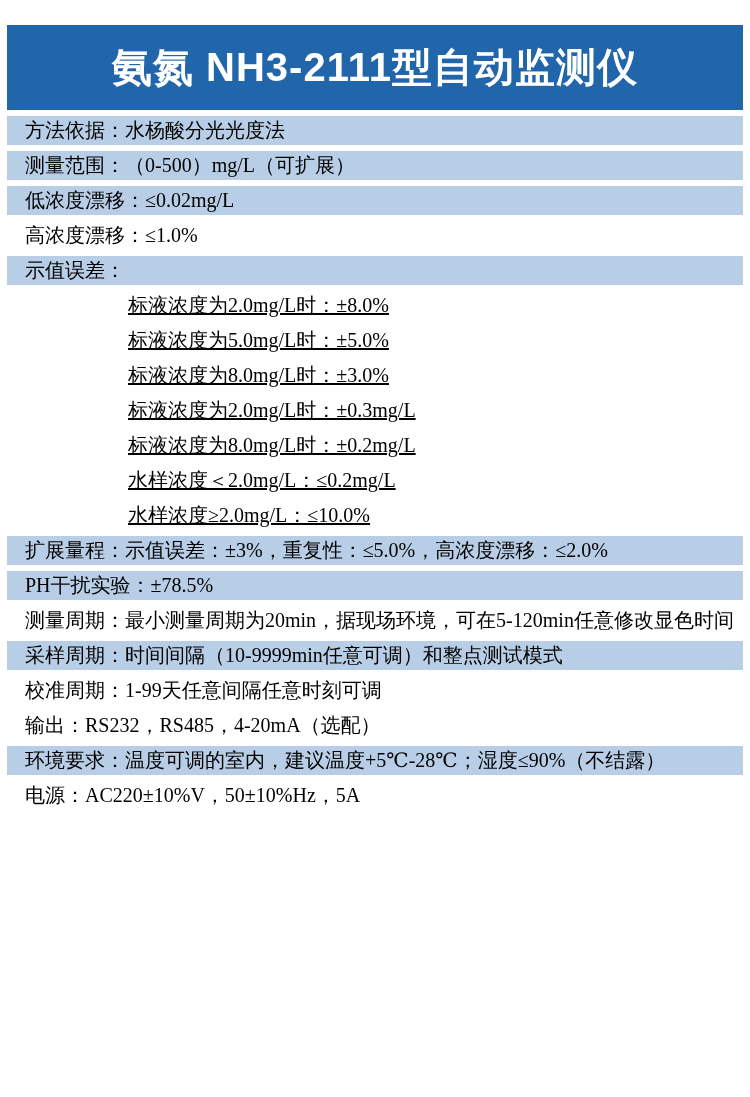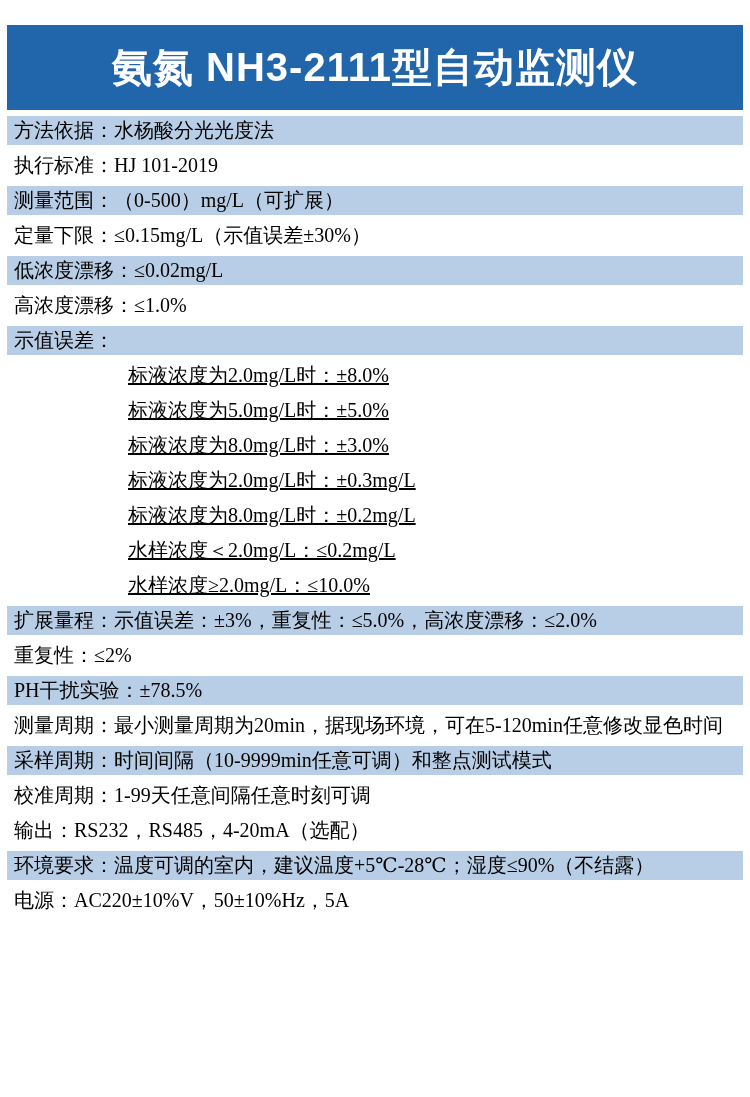--- a/index.html
+++ b/index.html
@@ -44,21 +44,21 @@
   .spec-table {
     position: absolute;
     left: 7px;
     top: 113px;
     width: 736px;
   }
   .row {
     height: 35px;
     display: flex;
     align-items: center;
-    padding-left: 7px;
+    padding-left: 18px;
     box-sizing: border-box;
     font-family: "Liberation Serif", "DejaVu Serif", serif;
     font-size: 20px;
     color: var(--text-color);
     white-space: nowrap;
   }
   .row.shaded {
     background-image: linear-gradient(var(--row-shaded-bg), var(--row-shaded-bg));
     background-repeat: no-repeat;
     background-size: 100% 29px;
@@ -73,28 +73,22 @@
 <body>
 
 <div class="page">
   <div class="banner">
     <h1>氨氮 NH3-2111型自动监测仪</h1>
   </div>
   <div class="spec-table">
       <div class="row shaded">
         <span>方法依据：水杨酸分光光度法</span>
       </div>
-      <div class="row">
-        <span>执行标准：HJ 101-2019</span>
-      </div>
       <div class="row shaded">
         <span>测量范围：（0-500）mg/L（可扩展）</span>
-      </div>
-      <div class="row">
-        <span>定量下限：≤0.15mg/L（示值误差±30%）</span>
       </div>
       <div class="row shaded">
         <span>低浓度漂移：≤0.02mg/L</span>
       </div>
       <div class="row">
         <span>高浓度漂移：≤1.0%</span>
       </div>
       <div class="row shaded">
         <span>示值误差：</span>
       </div>
@@ -115,23 +109,20 @@
       </div>
       <div class="row indent">
         <span>水样浓度＜2.0mg/L：≤0.2mg/L</span>
       </div>
       <div class="row indent">
         <span>水样浓度≥2.0mg/L：≤10.0%</span>
       </div>
       <div class="row shaded">
         <span>扩展量程：示值误差：±3%，重复性：≤5.0%，高浓度漂移：≤2.0%</span>
       </div>
-      <div class="row">
-        <span>重复性：≤2%</span>
-      </div>
       <div class="row shaded">
         <span>PH干扰实验：±78.5%</span>
       </div>
       <div class="row">
         <span>测量周期：最小测量周期为20min，据现场环境，可在5-120min任意修改显色时间</span>
       </div>
       <div class="row shaded">
         <span>采样周期：时间间隔（10-9999min任意可调）和整点测试模式</span>
       </div>
       <div class="row">

